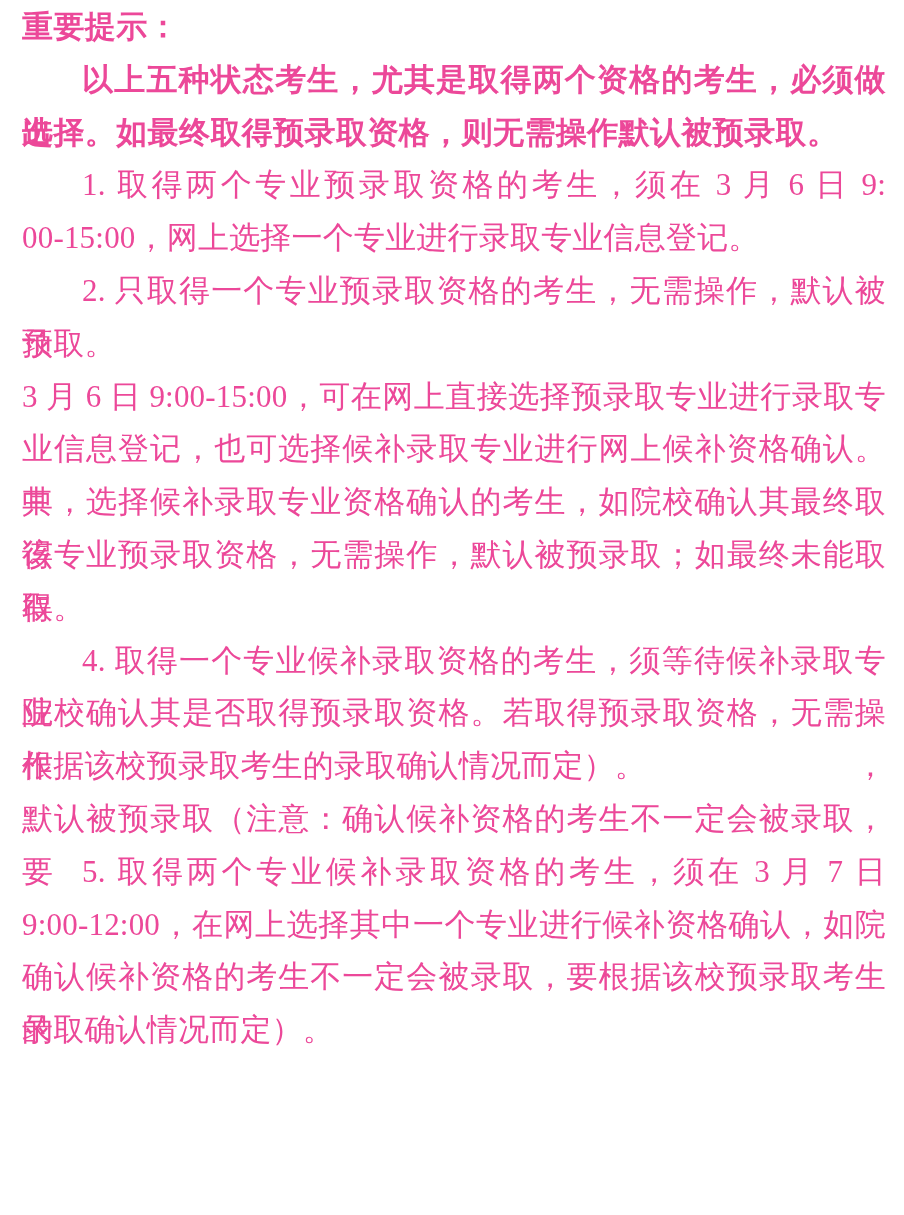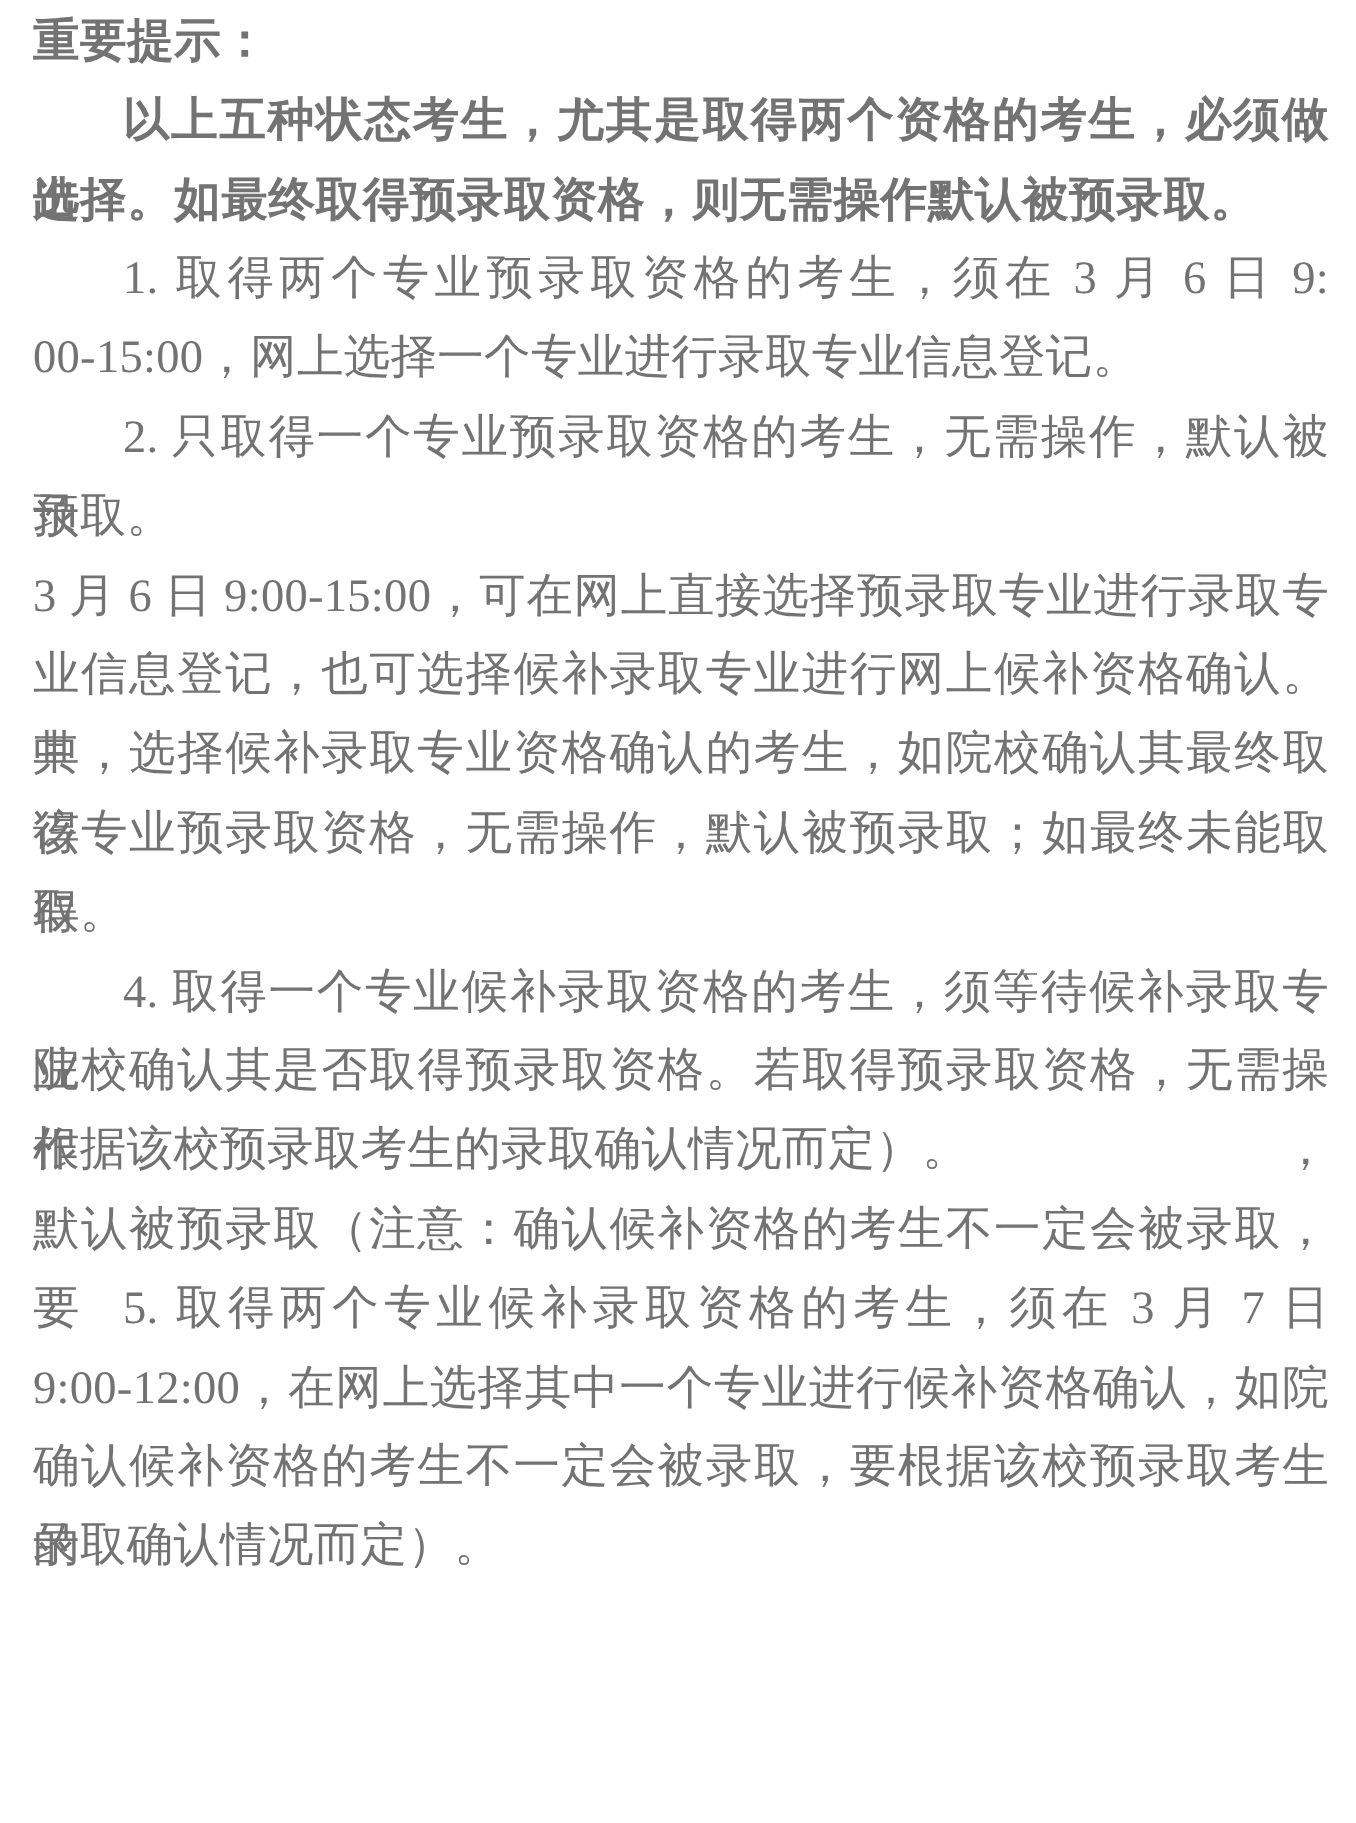--- a/index.html
+++ b/index.html
@@ -10,21 +10,21 @@
   .page {
     position: relative;
     width: 904px;
     height: 1215px;
     box-sizing: border-box;
     padding: 1px 18px 0 22px;
     background: #ffffff;
     overflow: hidden;
     font-family: "Liberation Serif", "DejaVu Serif", serif;
     font-size: 31px;
-    color: #737373;
+    color: #ec4899;
     -webkit-font-smoothing: antialiased;
   }
   .line {
     height: 52.8px;
     line-height: 52.8px;
     text-align: justify;
     text-justify: inter-character;
     overflow: visible;
     letter-spacing: 0.2px;
   }

